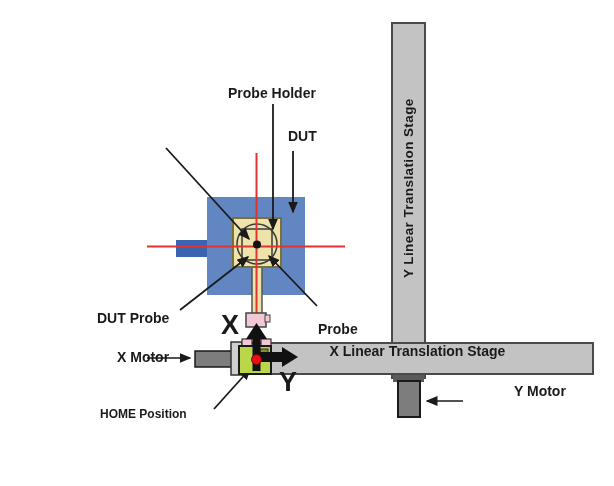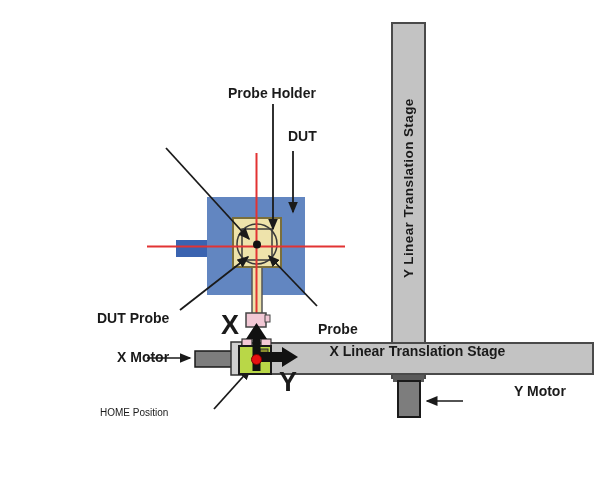--- a/index.html
+++ b/index.html
@@ -18,21 +18,21 @@
     display:flex;align-items:center;justify-content:center;
     font-weight:bold;font-size:14px;white-space:nowrap;
   }
   .stage-y{
     position:absolute;left:392px;top:23px;width:33px;height:330px;
     display:flex;align-items:center;justify-content:center;
     writing-mode:vertical-rl;transform:rotate(180deg);
     font-weight:bold;font-size:13.5px;letter-spacing:0.4px;white-space:nowrap;
   }
   .home-block{position:absolute;left:100px;top:407px;}
-  .home-line1{font-weight:normal;font-size:10px;white-space:nowrap;}
+  .home-line1{font-weight:bold;font-size:12px;white-space:nowrap;}
   .home-line2{font-weight:normal;font-size:13.5px;white-space:nowrap;}
 </style>
 </head>
 <body>
 
 <div id="canvas">
 
   <svg id="shapes" width="614" height="486" viewBox="0 0 614 486">
     <defs>
       <marker id="arrow" markerUnits="userSpaceOnUse" markerWidth="12" markerHeight="10" refX="10.5" refY="5" orient="auto">

